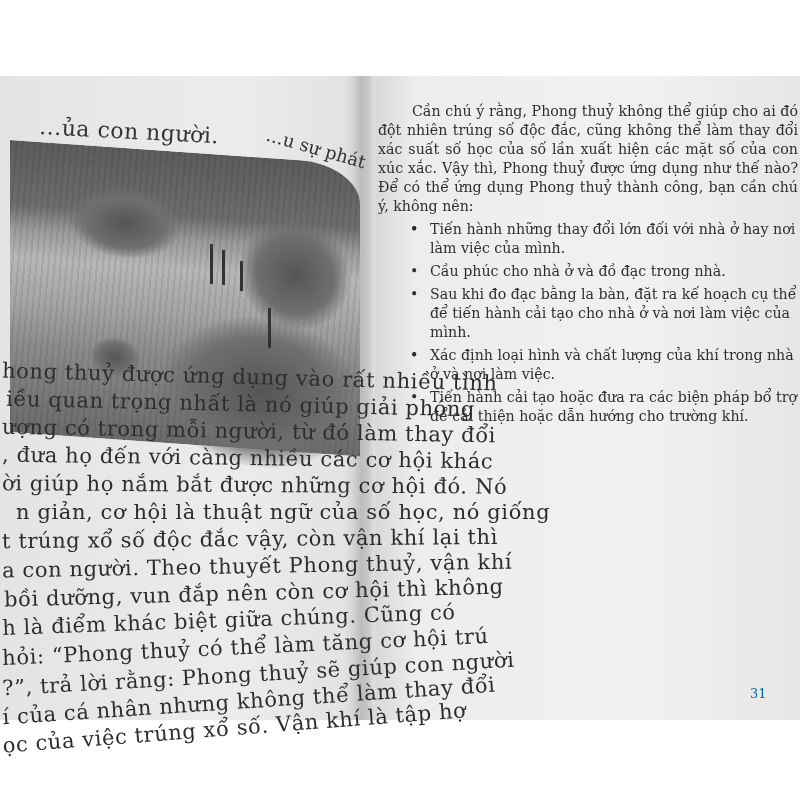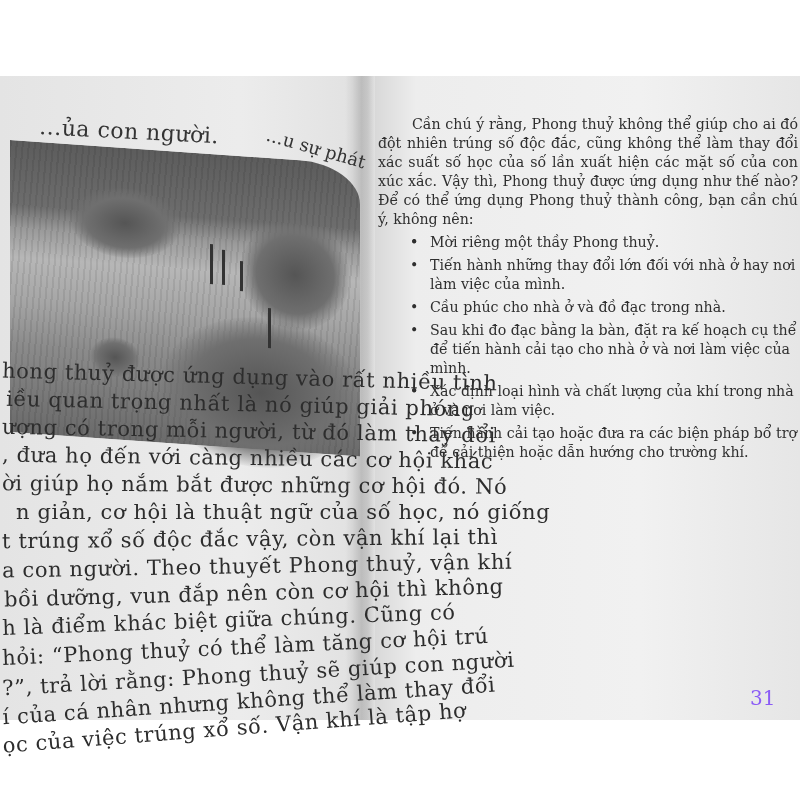--- a/index.html
+++ b/index.html
@@ -39,27 +39,27 @@
     position:absolute; left:0; top:365px; width:370px;
   }
   .left-line {
     position:absolute; white-space:nowrap; font-size:21px; color:#2d2d2d; letter-spacing:0.6px;
   }
   .right-page {
     position:absolute; left:378px; top:92px; width:420px; font-size:14.2px; line-height:19px; color:#2f2f2f;
   }
   .right-page p { margin:0; text-align:justify; text-align-last:left; }
   .right-page .indent { text-indent:34px; }
-  .right-page .para-gap { margin-top:23px; }
+  .right-page .para-gap { margin-top:10px; }
   .bullets { list-style:none; margin:4px 0 0 0; padding:0 0 0 52px; }
   .bullets li { position:relative; margin-bottom:4px; }
   .bullets li .dot { position:absolute; left:-20px; top:0; }
   .intro-line { padding-left:4px; margin-top:2px; }
   .page-number {
-    position:absolute; left:750px; top:686px; font-size:20px; color:#8b5cf6;
+    position:absolute; left:750px; top:686px; font-size:13px; color:#0369a1;
   }
   .gutter-shadow {
     position:absolute; left:345px; top:0; width:30px; height:644px;
     background:linear-gradient(90deg,rgba(0,0,0,0) 0%,rgba(0,0,0,0.12) 55%,rgba(255,255,255,0.25) 100%);
   }
 </style>
 </head>
 <body>
 
 <div class="spread">
@@ -97,21 +97,21 @@
   <div class="left-line" style="top:297px;left:2px;transform:rotate(-3.2deg);">?”, trả lời rằng: Phong thuỷ sẽ giúp con người</div>
   <div class="left-line" style="top:324px;left:2px;transform:rotate(-3.8deg);">í của cá nhân nhưng không thể làm thay đổi</div>
   <div class="left-line" style="top:351px;left:2px;transform:rotate(-4.4deg);">ọc của việc trúng xổ số. Vận khí là tập hợ</div>
 </div>
 
 <div class="right-page">
   <p class="indent para-gap">Cần chú ý rằng, Phong thuỷ không thể giúp cho ai đó đột nhiên trúng số độc đắc, cũng không thể làm thay đổi xác suất số học của số lần xuất hiện các mặt số của con xúc xắc. Vậy thì, Phong thuỷ được ứng dụng như thế nào? Để có thể ứng dụng Phong thuỷ thành công, bạn cần chú ý, không nên:</p>
 
   <ul class="bullets">
     <li><span class="dot">•</span></li>
-    <li><span class="dot">•</span><span>Mời riêng một thầy Phong thuỷ.</span></li>
+    <li><span class="dot">•</span></li>
     <li><span class="dot">•</span><span>Tiến hành những thay đổi lớn đối với nhà ở hay nơi làm việc của mình.</span></li>
     <li><span class="dot">•</span><span>Cầu phúc cho nhà ở và đồ đạc trong nhà.</span></li>
   </ul>
 
 
   <ul class="bullets">
     <li><span class="dot">•</span><span>Sau khi đo đạc bằng la bàn, đặt ra kế hoạch cụ thể để tiến hành cải tạo cho nhà ở và nơi làm việc của mình.</span></li>
     <li><span class="dot">•</span></li>
     <li><span class="dot">•</span><span>Xác định loại hình và chất lượng của khí trong nhà ở và nơi làm việc.</span></li>
     <li><span class="dot">•</span><span>Tiến hành cải tạo hoặc đưa ra các biện pháp bổ trợ để cải thiện hoặc dẫn hướng cho trường khí.</span></li>

